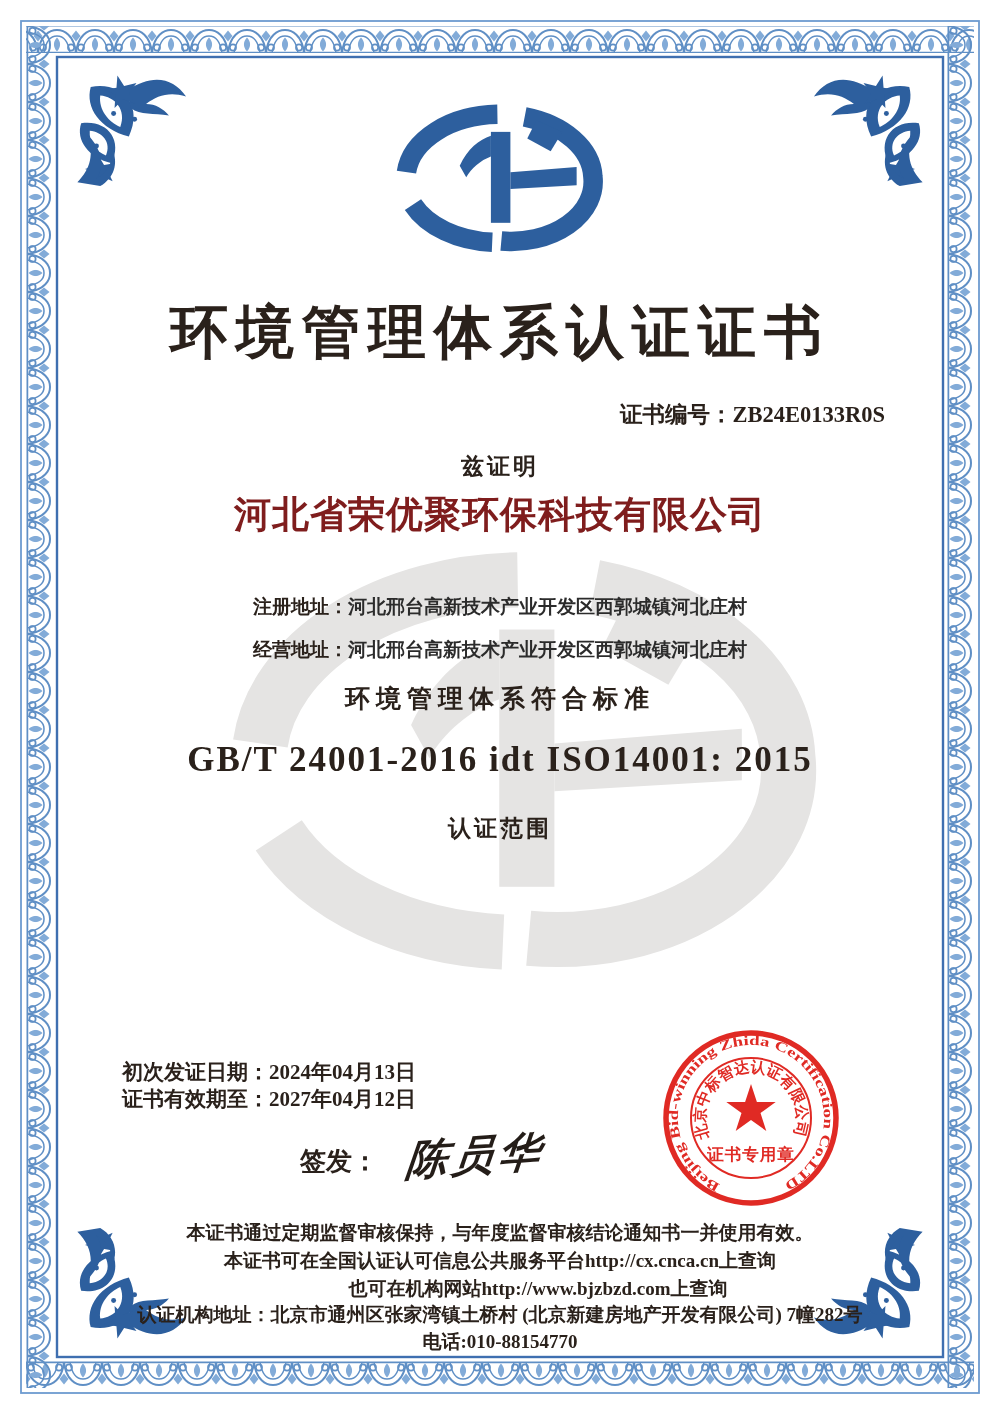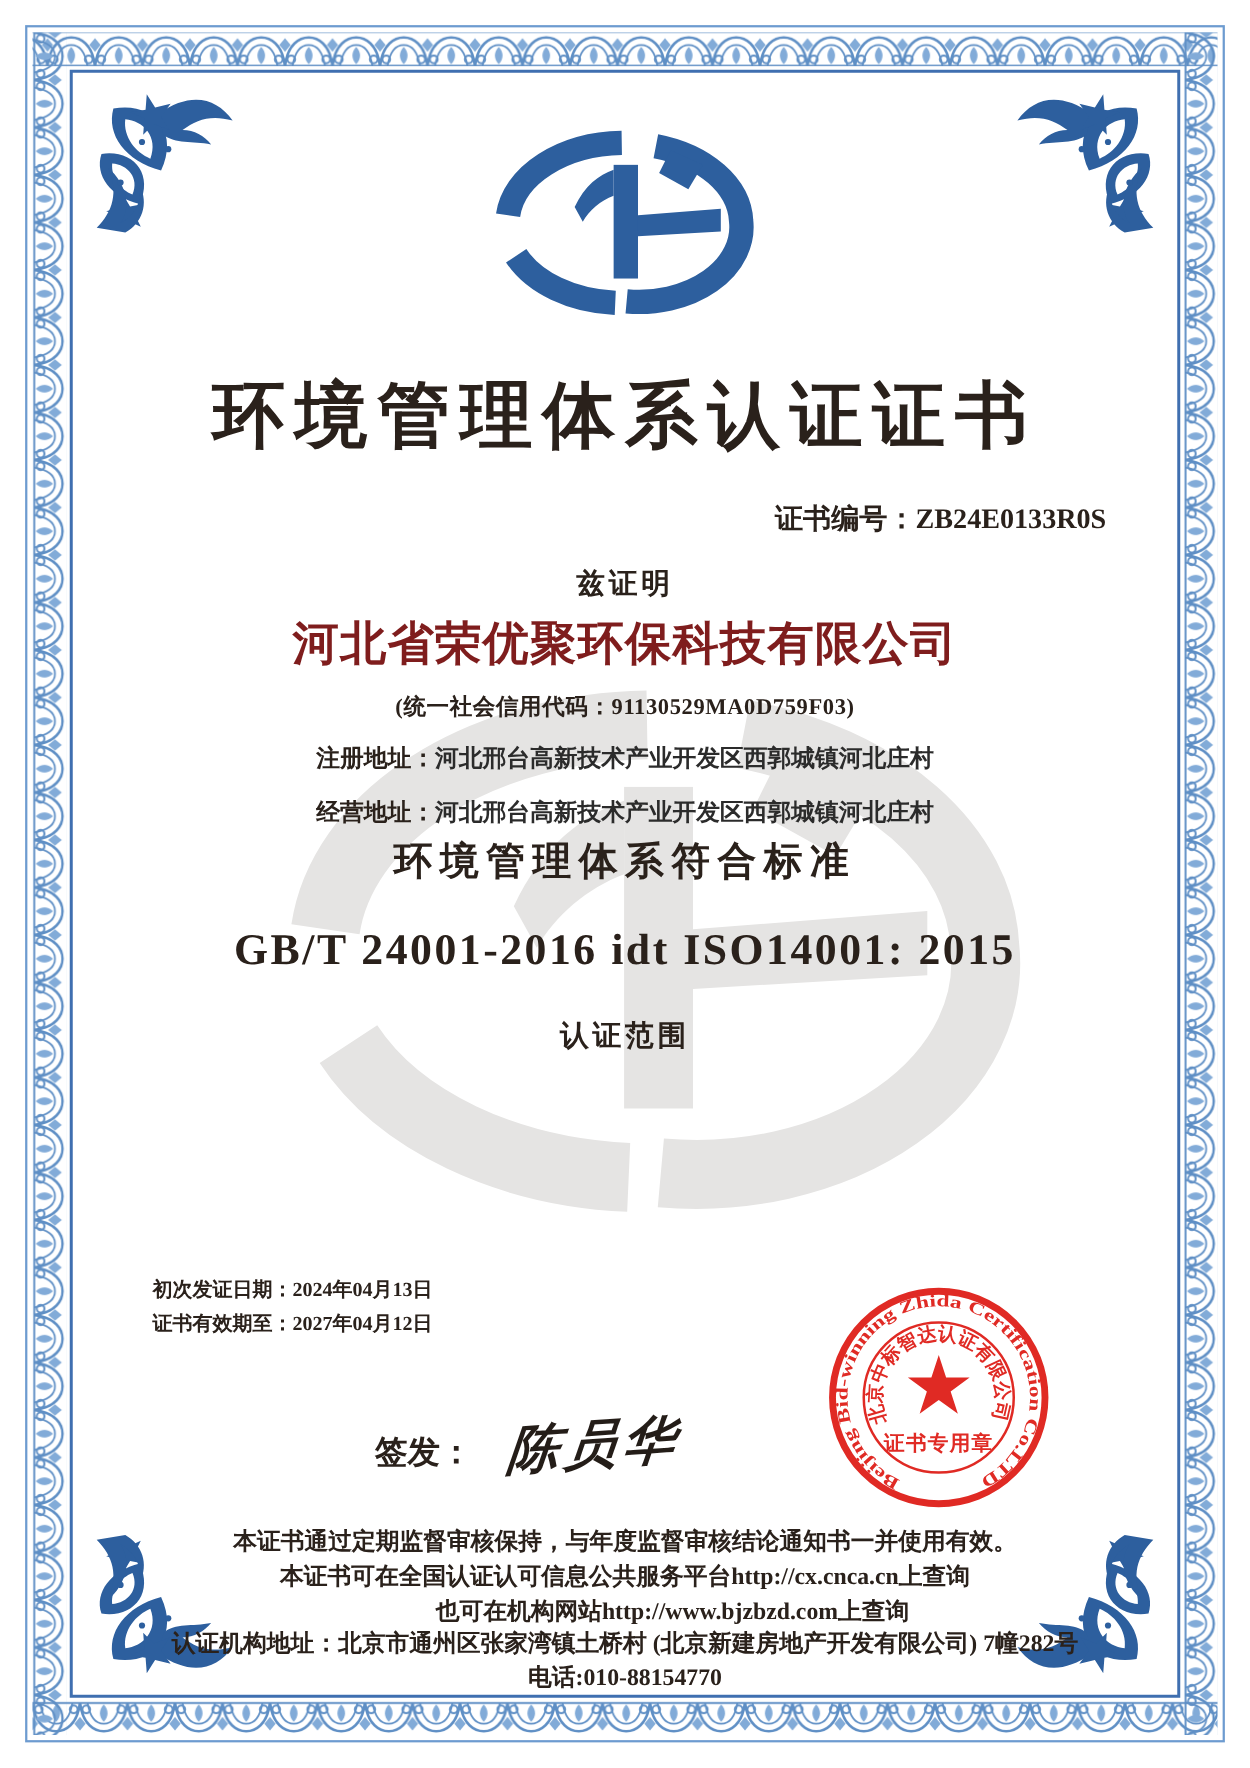--- a/index.html
+++ b/index.html
@@ -15,26 +15,26 @@
   .title{top:294px;font-size:58px;font-weight:bold;letter-spacing:8px;white-space:nowrap;}
   .certno{top:399px;right:115px;font-size:22.5px;font-weight:bold;white-space:nowrap;}
   .attest{top:451px;font-size:23px;font-weight:bold;letter-spacing:3px;}
   .company{top:490px;font-size:37px;font-weight:bold;
     font-family:"Liberation Sans","DejaVu Sans",sans-serif;color:#7f1d1d;letter-spacing:1px;}
   .credit{top:553px;font-size:18px;font-weight:bold;letter-spacing:0.5px;}
   .addr{font-size:19px;font-weight:bold;box-sizing:border-box;white-space:nowrap;}
   .addr1{top:594px;}
   .addr2{top:637px;}
   .addr-val{font-family:"Liberation Sans","DejaVu Sans",sans-serif;color:#2b2b2b;}
-  .std-heading{top:668px;font-size:31px;font-weight:bold;letter-spacing:6px;}
+  .std-heading{top:682px;font-size:25px;font-weight:bold;letter-spacing:6px;}
   .std-code{top:740px;font-size:35px;font-weight:bold;letter-spacing:2px;white-space:nowrap;}
   .scope-heading{top:813px;font-size:23px;font-weight:bold;letter-spacing:3px;}
   .scope1{top:871px;font-size:33px;font-weight:bold;white-space:nowrap;}
   .scope2{top:943px;font-size:33px;font-weight:bold;letter-spacing:2px;}
-  .daterow{left:122px;font-size:16px;font-weight:bold;white-space:nowrap;}
+  .daterow{left:122px;font-size:21px;font-weight:bold;white-space:nowrap;margin-top:36px;}
   .date1{top:1022px;}
   .date2{top:1049px;}
   .signrow{left:300px;top:1128px;font-size:26px;font-weight:bold;}
   .signature{display:inline-block;margin-left:28px;font-size:42px;font-weight:bold;
     font-style:italic;transform:rotate(-4deg) skewX(-10deg);letter-spacing:4px;color:#241d18;}
   .seal-svg{left:661px;top:1028px;}
   .footer-line{font-size:19px;font-weight:bold;white-space:nowrap;}
   .f1{top:1220px;}
   .f2{top:1248px;}
   .f3{top:1276px;margin-left:38px;}
@@ -124,21 +124,20 @@
   <h1 class="abs centered title" style="margin:0;">环境管理体系认证证书</h1>
 
   <div class="abs certno">
     <span>证书编号：</span><span>ZB24E0133R0S</span>
   </div>
 
   <div class="abs centered attest">兹证明</div>
 
   <div class="abs centered company">河北省荣优聚环保科技有限公司</div>
 
-  <div class="abs centered credit">(统一社会信用代码：91130529MA0D759F03)</div>
 
   <div class="abs centered addr addr1">
     <span>注册地址：</span><span class="addr-val">河北邢台高新技术产业开发区西郭城镇河北庄村</span>
   </div>
 
   <div class="abs centered addr addr2">
     <span>经营地址：</span><span class="addr-val">河北邢台高新技术产业开发区西郭城镇河北庄村</span>
   </div>
 
   <div class="abs centered std-heading">环境管理体系符合标准</div>

